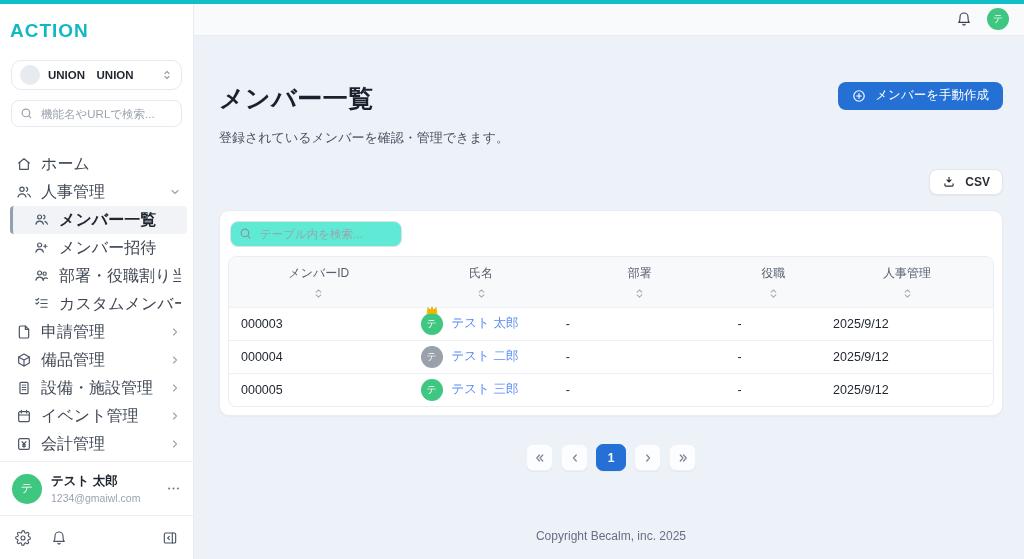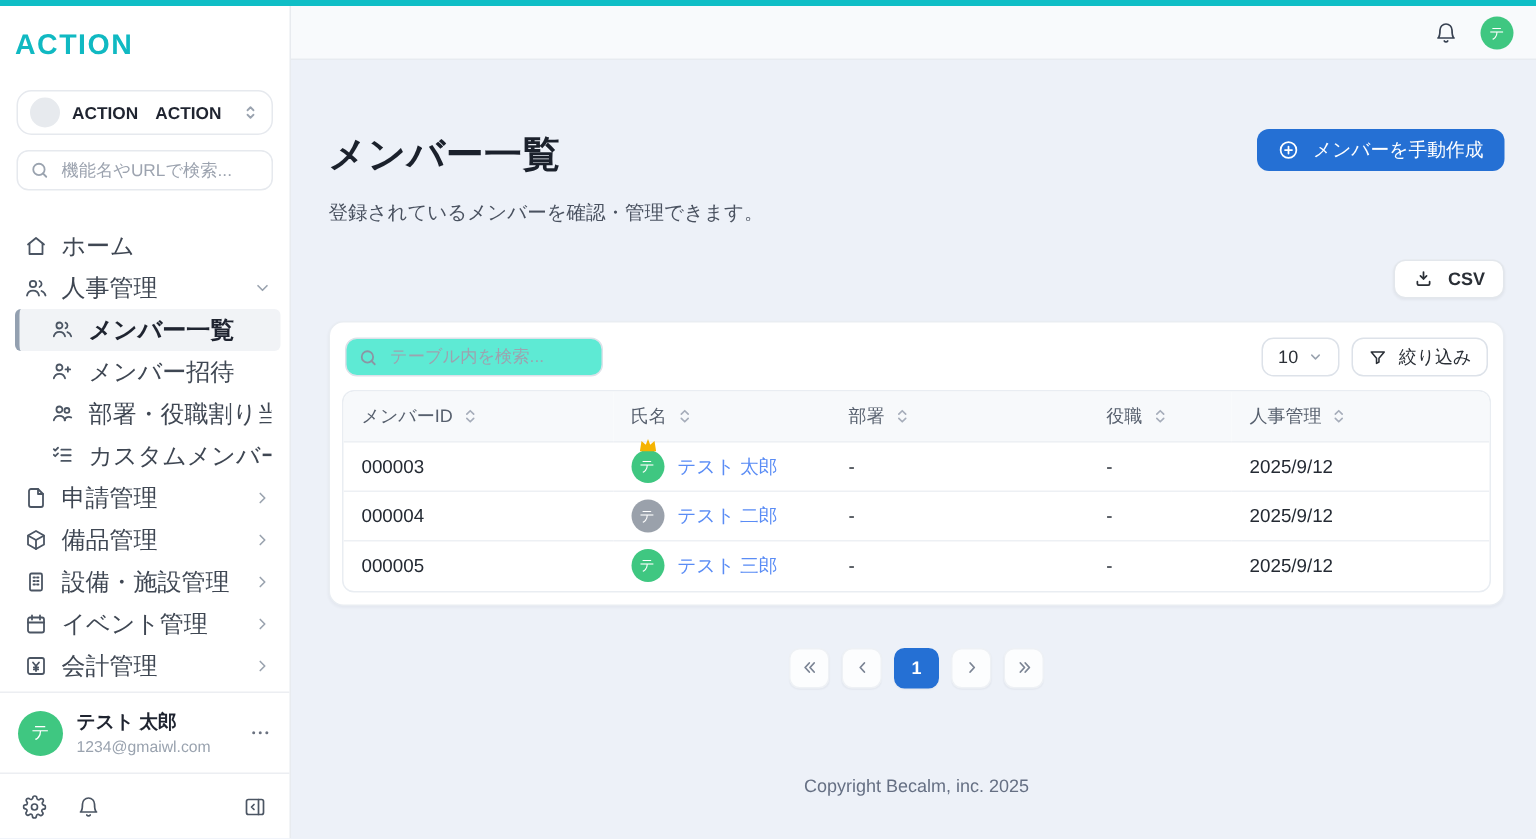--- a/index.html
+++ b/index.html
@@ -56,21 +56,21 @@
   .table-search { width:172px; border:1px solid #dde2e9; border-radius:8px; height:26px; display:flex; align-items:center; gap:6px; padding:0 8px; color:#8b95a3; background:#5eead4; }
   .table-search input { border:none; outline:none; font-size:11.5px; width:100%; background:transparent; color:#374151; font-family:inherit; }
   .table-search input::placeholder { color:#9ca3af; }
   .toolbar-right { display:flex; gap:8px; }
   .select-pagesize, .btn-filter { display:flex; align-items:center; gap:7px; border:1px solid #dde2e9; background:#fff; border-radius:8px; height:26px; padding:0 10px; font-size:12px; color:#2a2f36; cursor:pointer; font-family:inherit; }
 
   .table-wrap { border:1px solid #e9edf2; border-radius:8px; overflow:hidden; }
   table { width:100%; border-collapse:collapse; }
   thead th { background:#f7f9fb; text-align:left; font-weight:400; color:#57606e; font-size:12px; padding:8px 12px; cursor:pointer; }
   th:nth-child(1){ width:23.5%; } th:nth-child(2){ width:19%; } th:nth-child(3){ width:22.5%; } th:nth-child(4){ width:12.5%; }
-  .th-inner { display:flex; align-items:center; gap:6px; }
+  .th-inner { display:flex; align-items:center; gap:6px;flex-direction:column; }
   .sort { color:#a6adba; }
   tbody td { padding:0 12px; height:33px; border-top:1px solid #edf0f4; color:#242a33; font-size:12.5px; }
   .cell-name { display:flex; align-items:center; gap:9px; color:#5a8cf5; cursor:pointer; }
   .row-avatar { position:relative; width:22px; height:22px; border-radius:50%; color:#fff; font-size:10px; display:flex; align-items:center; justify-content:center; flex:0 0 auto; }
   .row-avatar.green { background:#3fc781; }
   .row-avatar.gray  { background:#9aa1ab; }
   .crown { position:absolute; top:-8px; left:50%; transform:translateX(-50%); }
 
   .pagination { display:flex; justify-content:center; gap:8px; margin-top:28px; }
   .page-btn { min-width:27px; height:27px; border-radius:7px; background:#fcfdfe; border:1px solid #eef1f5; display:flex; align-items:center; justify-content:center; color:#7b8494; cursor:pointer; box-shadow:0 1px 1px rgba(16,24,40,.04); font-size:12px; padding:0 6px; }
@@ -82,21 +82,21 @@
 
 <div>
   <div class="top-strip"></div>
   <div class="layout">
 
     <aside class="sidebar">
       <div class="logo">ACTION</div>
 
       <div class="org-selector">
         <span class="org-avatar"></span>
-        <span class="org-name">ACTION　ACTION</span>
+        <span class="org-name">UNION　UNION</span>
         <span class="chev" style="color:#9aa3af">
           <svg width="12" height="12" viewBox="0 0 24 24" fill="none" stroke="currentColor" stroke-width="2.4" stroke-linecap="round" stroke-linejoin="round">
               <path d="M8 9l4-4 4 4"></path>
               <path d="M8 15l4 4 4-4"></path>
             </svg>
         </span>
       </div>
 
       <label class="sidebar-search">
         <span>
@@ -333,38 +333,20 @@
           <div class="card-toolbar">
             <label class="table-search">
               <span>
                   <svg width="13" height="13" viewBox="0 0 24 24" fill="none" stroke="currentColor" stroke-width="2.2" stroke-linecap="round">
                     <circle cx="11" cy="11" r="7"></circle>
                     <path d="M20 20l-4-4"></path>
                   </svg>
                 </span>
               <input placeholder="テーブル内を検索..." style="">
             </label>
-            <div class="toolbar-right">
-              <button class="select-pagesize">
-                <span>10</span>
-                <span style="color:#9aa3af">
-                    <svg width="10" height="10" viewBox="0 0 24 24" fill="none" stroke="currentColor" stroke-width="2.4" stroke-linecap="round" stroke-linejoin="round">
-                      <path d="M6 9l6 6 6-6"></path>
-                    </svg>
-                  </span>
-              </button>
-              <button class="btn-filter">
-                <span>
-                    <svg width="13" height="13" viewBox="0 0 24 24" fill="none" stroke="currentColor" stroke-width="1.9" stroke-linejoin="round">
-                      <path d="M4 5h16l-6.5 7.5v4.7l-3 1.8v-6.5z"></path>
-                    </svg>
-                  </span>
-                <span>絞り込み</span>
-              </button>
-            </div>
           </div>
 
           <div class="table-wrap">
             <table>
               <thead>
                 <tr>
                   <th>
                       <span class="th-inner">
                         <span>メンバーID</span>
                         <span class="sort">

